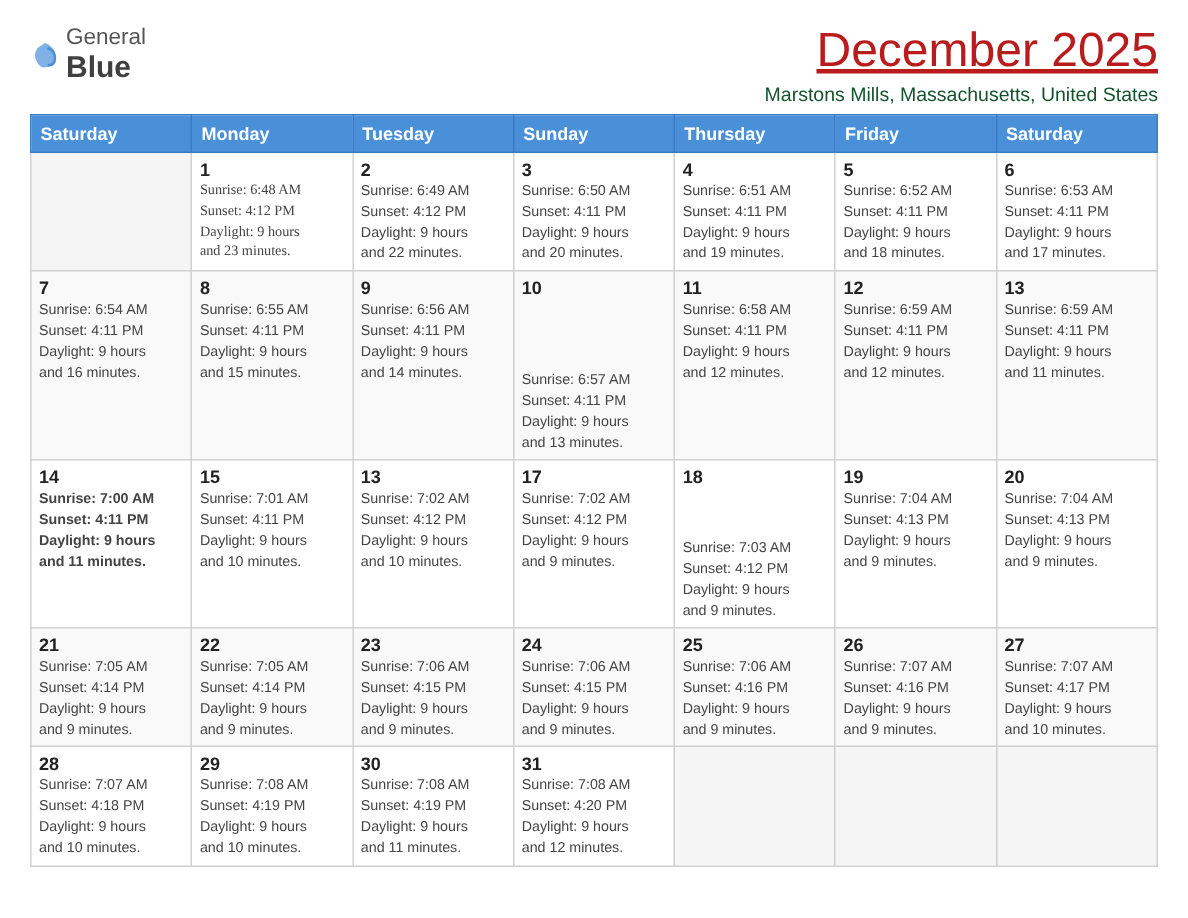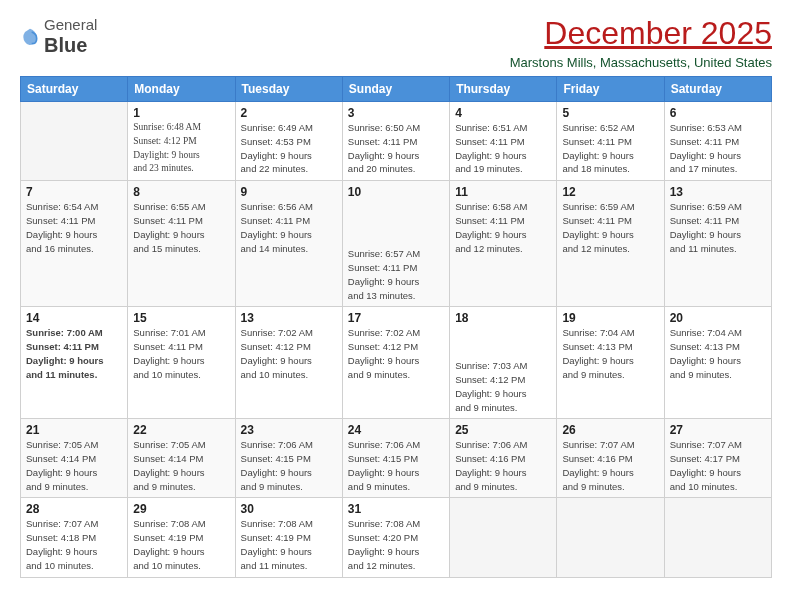--- a/index.html
+++ b/index.html
@@ -137,21 +137,21 @@
           <td>
             <span class="day-number">1</span>
             <div class="day-info" style="white-space: pre-line; font-family: Liberation Serif, serif;">Sunrise: 6:48 AM
 Sunset: 4:12 PM
 Daylight: 9 hours
 and 23 minutes.</div>
           </td>
           <td>
             <span class="day-number">2</span>
             <div class="day-info" style="white-space: pre-line;">Sunrise: 6:49 AM
-Sunset: 4:53 PM
+Sunset: 4:12 PM
 Daylight: 9 hours
 and 22 minutes.</div>
           </td>
           <td>
             <span class="day-number">3</span>
             <div class="day-info" style="white-space: pre-line;">Sunrise: 6:50 AM
 Sunset: 4:11 PM
 Daylight: 9 hours
 and 20 minutes.</div>
           </td>

